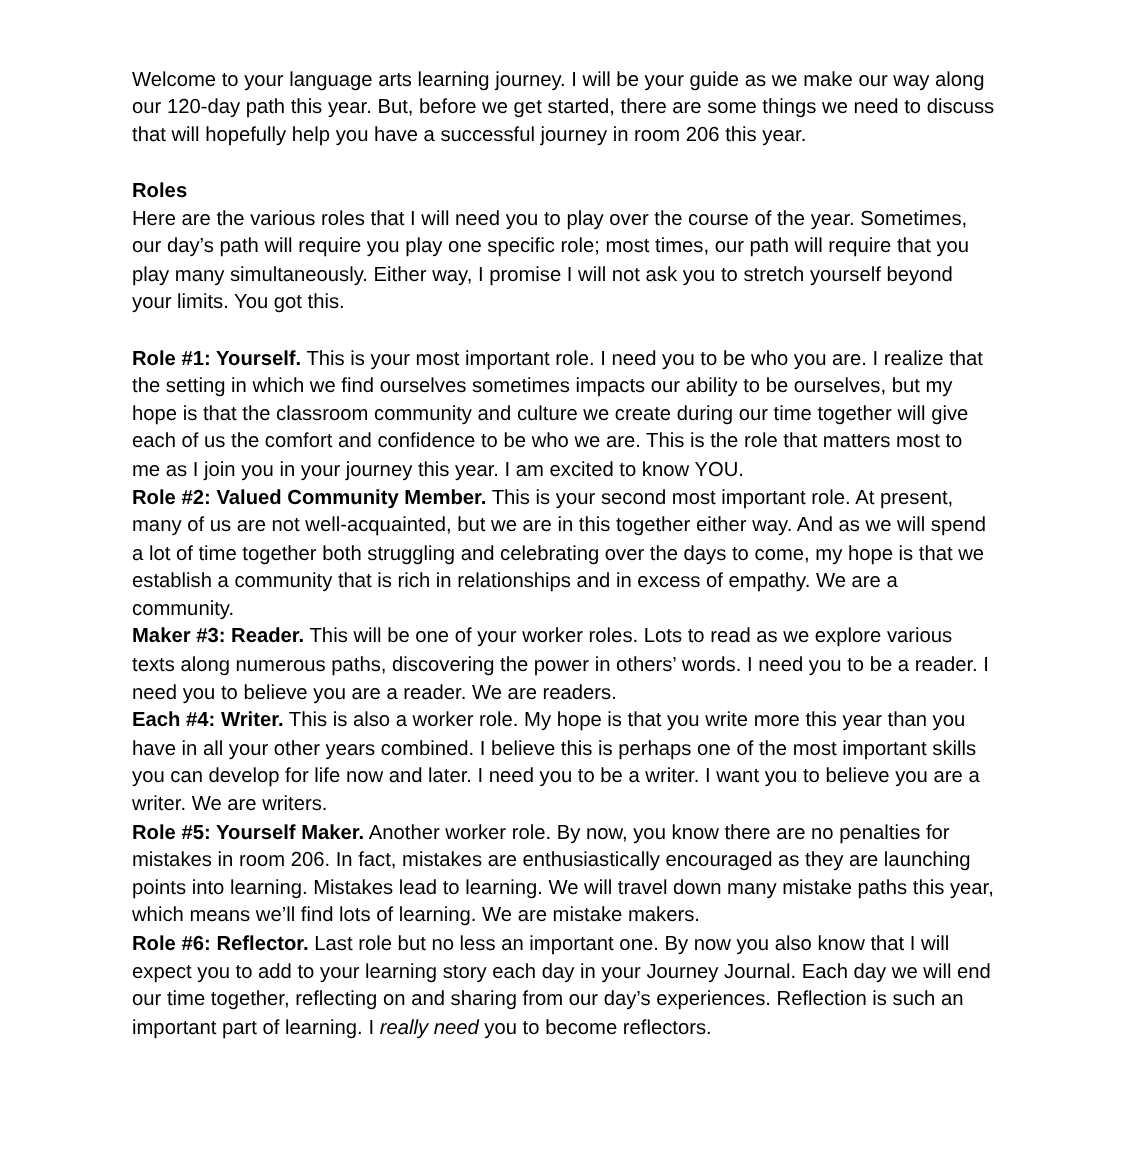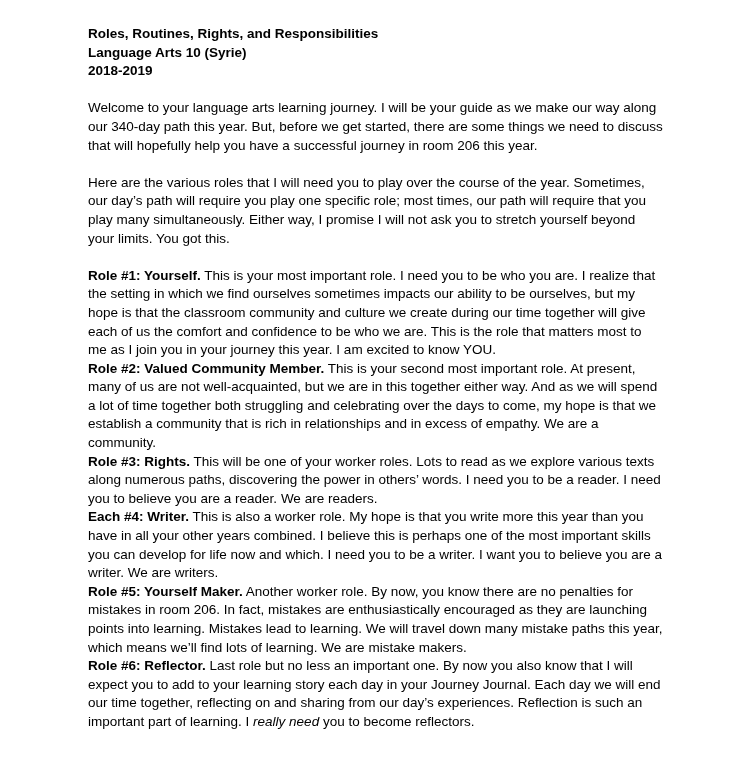--- a/index.html
+++ b/index.html
@@ -33,40 +33,36 @@
   }
   .blank {
     height: 18.6px;
   }
 </style>
 </head>
 <body>
 
 <div class="page">
 
-  <div>
-    <p class="bold">Roles, Routines, Rights, and Responsibilities</p>
-    <p class="bold">Language Arts 10 (Syrie)</p>
-    <p class="bold">2018-2019</p>
-  </div>
 
   <div class="blank"></div>
 
-  <p>Welcome to your language arts learning journey. I will be your guide as we make our way along our 340-day path this year. But, before we get started, there are some things we need to discuss that will hopefully help you have a successful journey in room 206 this year.</p>
+  <p>Welcome to your language arts learning journey. I will be your guide as we make our way along our 120-day path this year. But, before we get started, there are some things we need to discuss that will hopefully help you have a successful journey in room 206 this year.</p>
 
   <div class="blank"></div>
 
   <div>
+    <p class="bold">Roles</p>
     <p>Here are the various roles that I will need you to play over the course of the year. Sometimes, our day’s path will require you play one specific role; most times, our path will require that you play many simultaneously. Either way, I promise I will not ask you to stretch yourself beyond your limits. You got this.</p>
   </div>
 
   <div class="blank"></div>
 
   <div>
     <p><b>Role #1: Yourself.</b><span> This is your most important role. I need you to be who you are. I realize that the setting in which we find ourselves sometimes impacts our ability to be ourselves, but my hope is that the classroom community and culture we create during our time together will give each of us the comfort and confidence to be who we are. This is the role that matters most to me as I join you in your journey this year. I am excited to know YOU.</span></p>
     <p><b>Role #2: Valued Community Member.</b><span> This is your second most important role. At present, many of us are not well-acquainted, but we are in this together either way. And as we will spend a lot of time together both struggling and celebrating over the days to come, my hope is that we establish a community that is rich in relationships and in excess of empathy. We are a community.</span></p>
-    <p><b>Role #3: Rights.</b><span> This will be one of your worker roles. Lots to read as we explore various texts along numerous paths, discovering the power in others’ words. I need you to be a reader. I need you to believe you are a reader. We are readers.</span></p>
-    <p><b>Each #4: Writer.</b><span> This is also a worker role. My hope is that you write more this year than you have in all your other years combined. I believe this is perhaps one of the most important skills you can develop for life now and which. I need you to be a writer. I want you to believe you are a writer. We are writers.</span></p>
+    <p><b>Maker #3: Reader.</b><span> This will be one of your worker roles. Lots to read as we explore various texts along numerous paths, discovering the power in others’ words. I need you to be a reader. I need you to believe you are a reader. We are readers.</span></p>
+    <p><b>Each #4: Writer.</b><span> This is also a worker role. My hope is that you write more this year than you have in all your other years combined. I believe this is perhaps one of the most important skills you can develop for life now and later. I need you to be a writer. I want you to believe you are a writer. We are writers.</span></p>
     <p><b>Role #5: Yourself Maker.</b><span> Another worker role. By now, you know there are no penalties for mistakes in room 206. In fact, mistakes are enthusiastically encouraged as they are launching points into learning. Mistakes lead to learning. We will travel down many mistake paths this year, which means we’ll find lots of learning. We are mistake makers.</span></p>
     <p><b>Role #6: Reflector.</b><span> Last role but no less an important one. By now you also know that I will expect you to add to your learning story each day in your Journey Journal. Each day we will end our time together, reflecting on and sharing from our day’s experiences. Reflection is such an important part of learning. I </span><i>really need</i><span> you to become reflectors.</span></p>
   </div>
 
 </div>
 
 </body></html>

